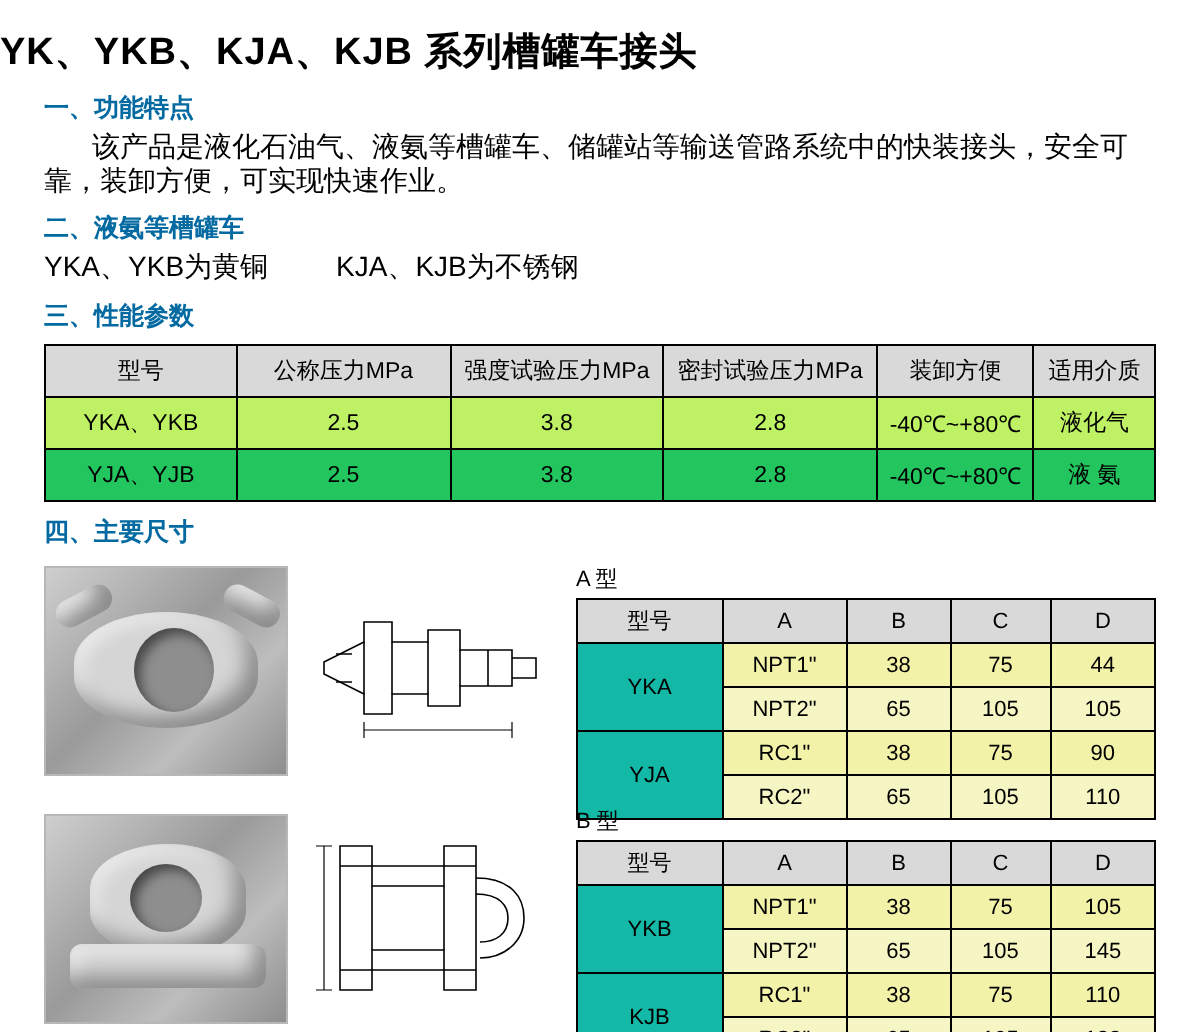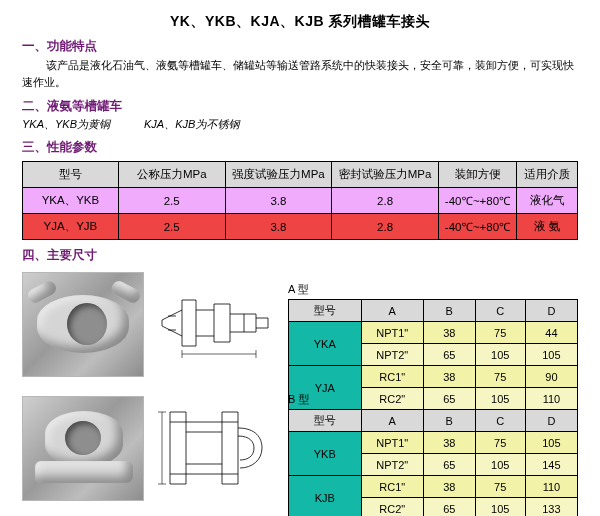--- a/index.html
+++ b/index.html
@@ -7,68 +7,66 @@
     width:600px;height:516px;
     background:#ffffff;
     font-family:"Liberation Serif", serif;
     color:#000;
     overflow:hidden;
     position:relative;
   }
   .page{position:relative;width:600px;height:516px;}
 
   .title{
-    text-align:center;
-    font-size:14px;
+    font-size:19px;
     font-weight:bold;
     letter-spacing:0.5px;
     padding-top:13px;
     font-family:"Liberation Sans", sans-serif;
   }
 
   .sec-head{
-    color:#701a75;
+    color:#0369a1;
     font-weight:bold;
     font-size:12.5px;
     margin-left:22px;
     margin-top:7px;
     font-family:"Liberation Sans", sans-serif;
   }
   .para{
-    font-size:11px;
+    font-size:14px;
     line-height:17px;
     margin:2px 20px 0 22px;
     text-indent:24px;
     font-family:"Liberation Sans", sans-serif;
   }
   .mat-line{
-    font-size:11px;
+    font-size:14px;
     margin:2px 0 0 22px;
     font-family:"Liberation Sans", sans-serif;
-    font-style:italic;
   }
   .mat-line span.gap{display:inline-block;width:34px;}
 
   
   table{border-collapse:collapse;}
   .perf{
     margin:5px 0 0 22px;
     width:556px;
     font-family:"Liberation Sans", sans-serif;
   }
   .perf th,.perf td{
     border:1px solid #000;
     font-size:11.5px;
     text-align:center;
     height:23px;
     font-weight:normal;
   }
   .perf thead th{background:#d9d9d9;}
-  .perf tbody td{background:#f0abfc;}
-  .perf tbody tr:nth-child(2) td{background:#ef4444;}
+  .perf tbody td{background:#bef264;}
+  .perf tbody tr:nth-child(2) td{background:#22c55e;}
   .perf .c0{width:96px;}
   .perf .c1{width:108px;}
   .perf .c2{width:108px;}
   .perf .c3{width:108px;}
   .perf .c4{width:76px;}
   .perf .c5{width:60px;}
 
   
   .dims{
     position:relative;
@@ -100,21 +98,21 @@
   .drawing{
     position:absolute;
     left:152px;
     width:122px;height:100px;
   }
   .drawing.d1{top:4px;}
   .drawing.d2{top:128px;}
   .drawing svg{display:block;}
 
   .dimblock{position:absolute;left:288px;width:290px;}
-  .dimblock.db1{top:12px;}
+  .dimblock.db1{top:1px;}
   .dimblock.db2{top:122px;}
   .dim-label{
     font-size:11px;
     margin-bottom:2px;
     font-family:"Liberation Sans", sans-serif;
   }
   .dimtable{width:290px;font-family:"Liberation Sans", sans-serif;}
   .dimtable th,.dimtable td{
     border:1px solid #000;
     font-size:11px;

